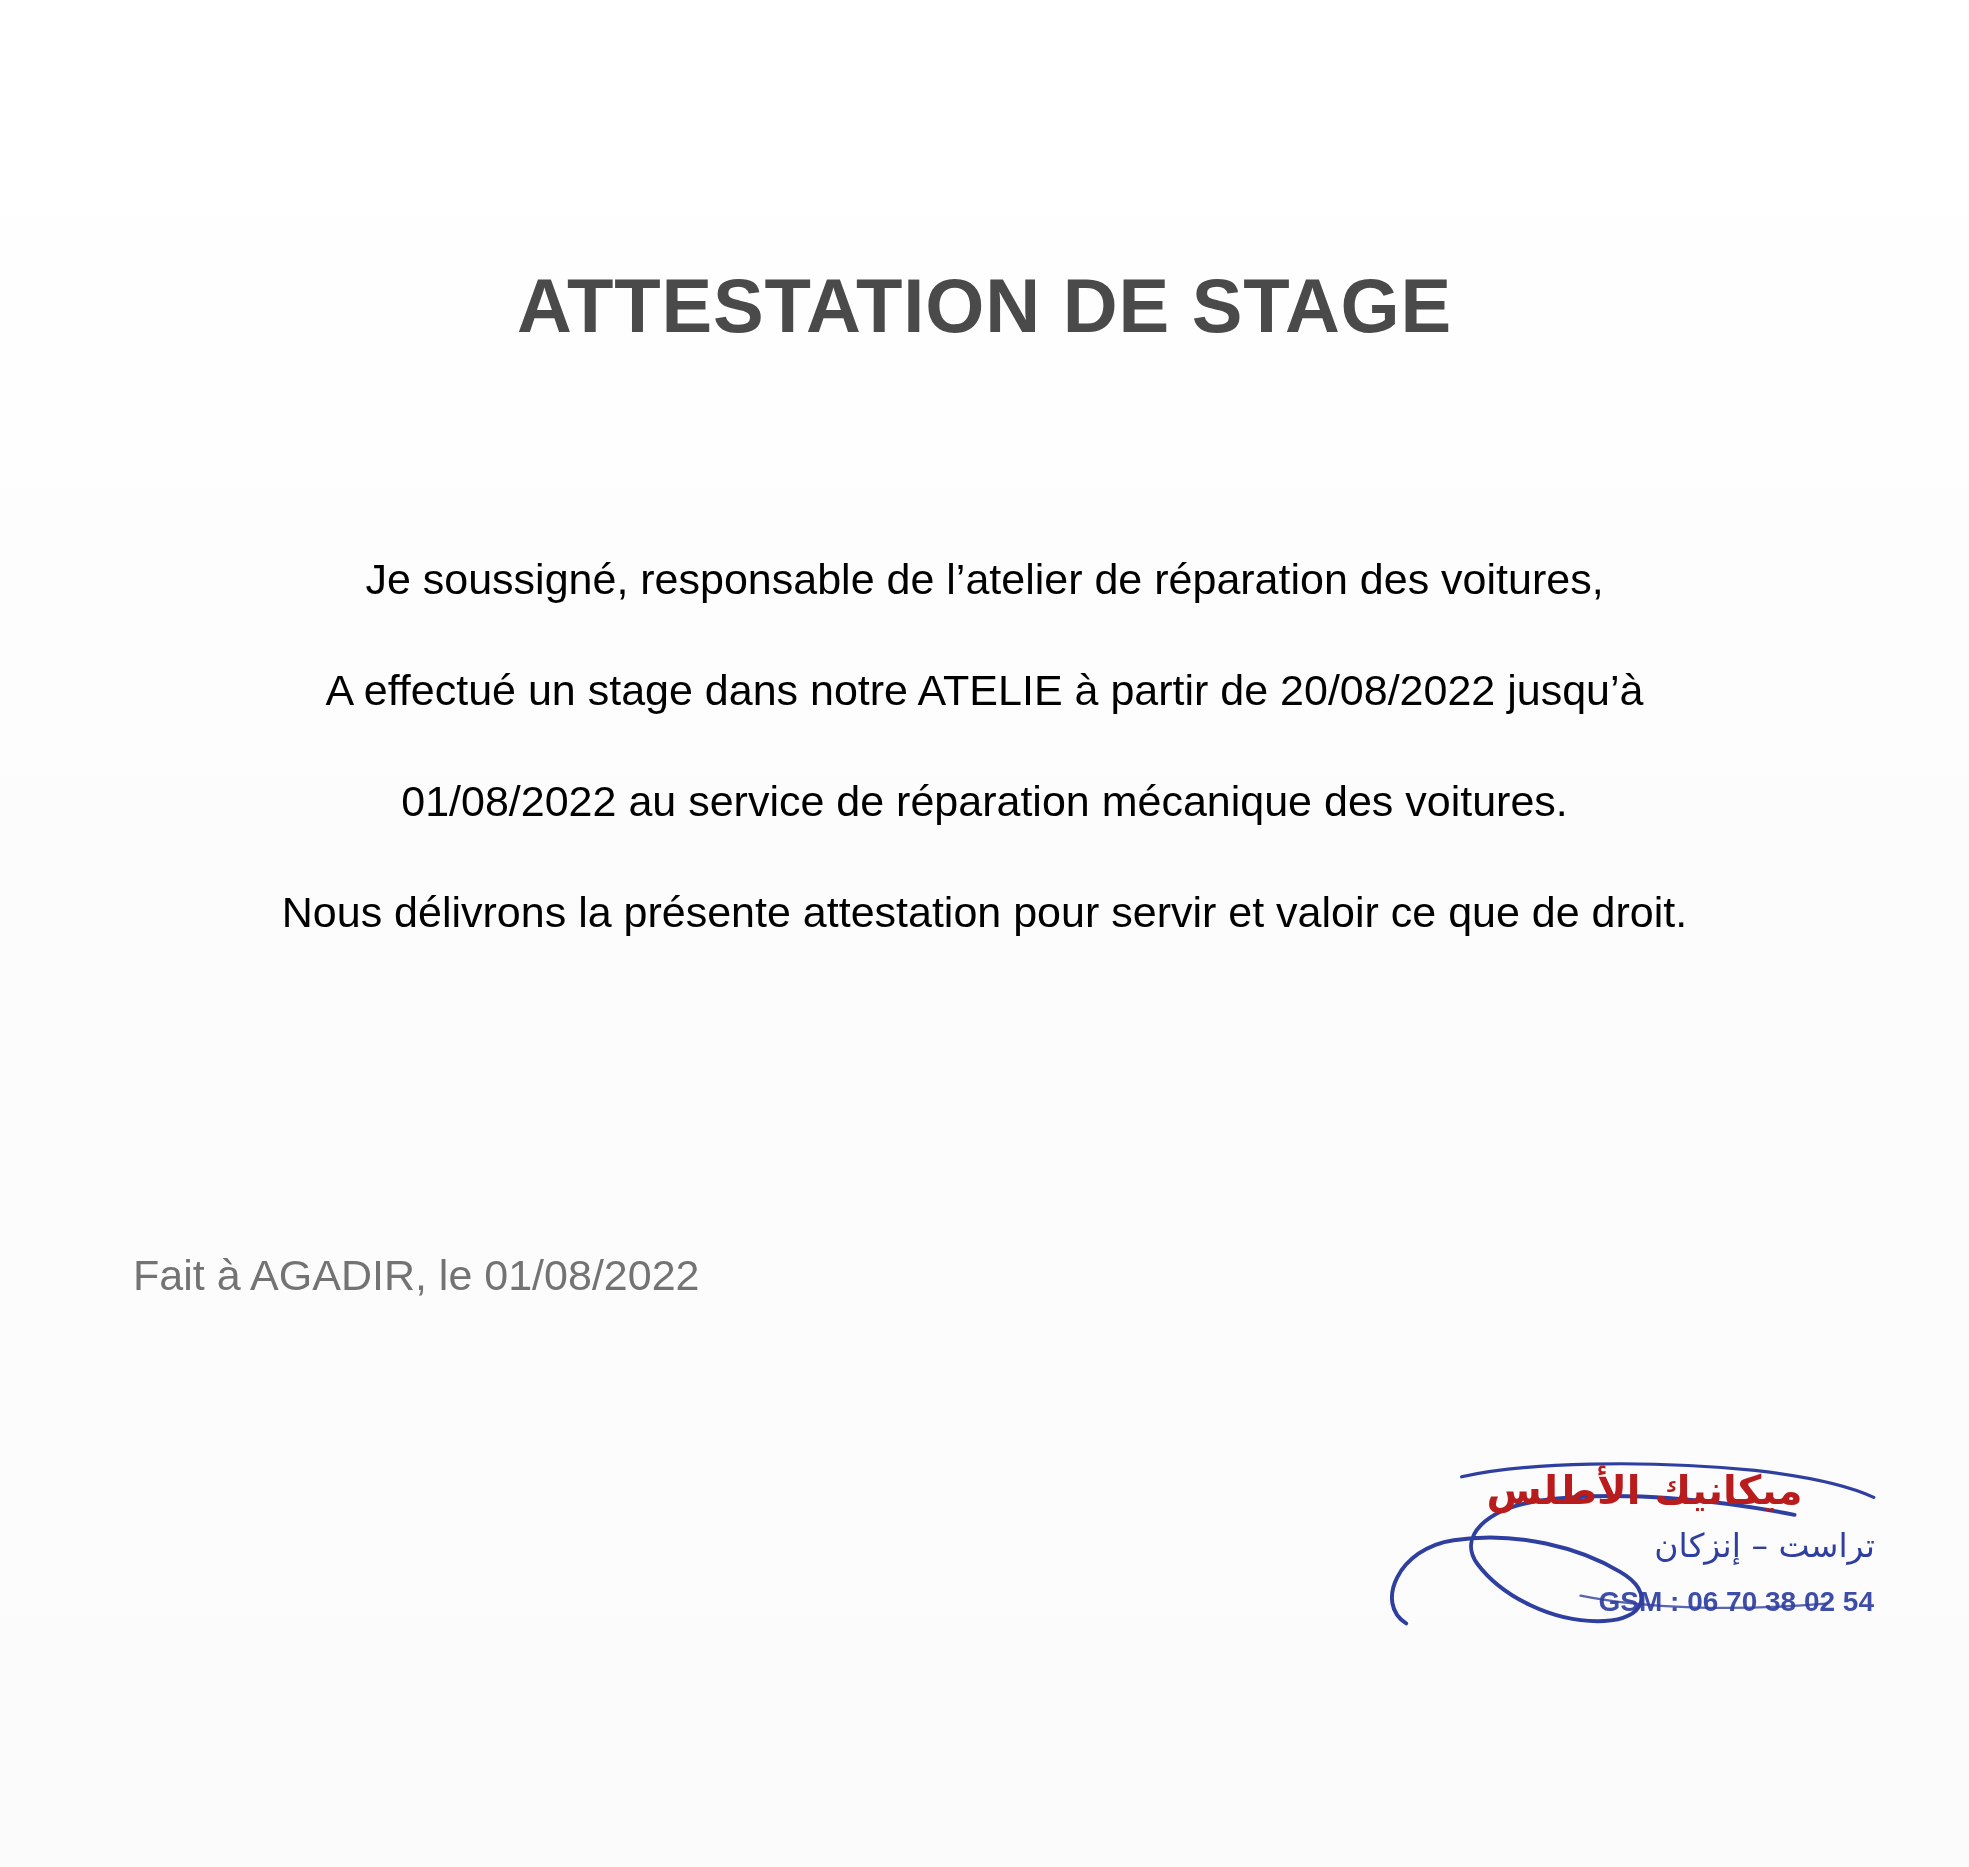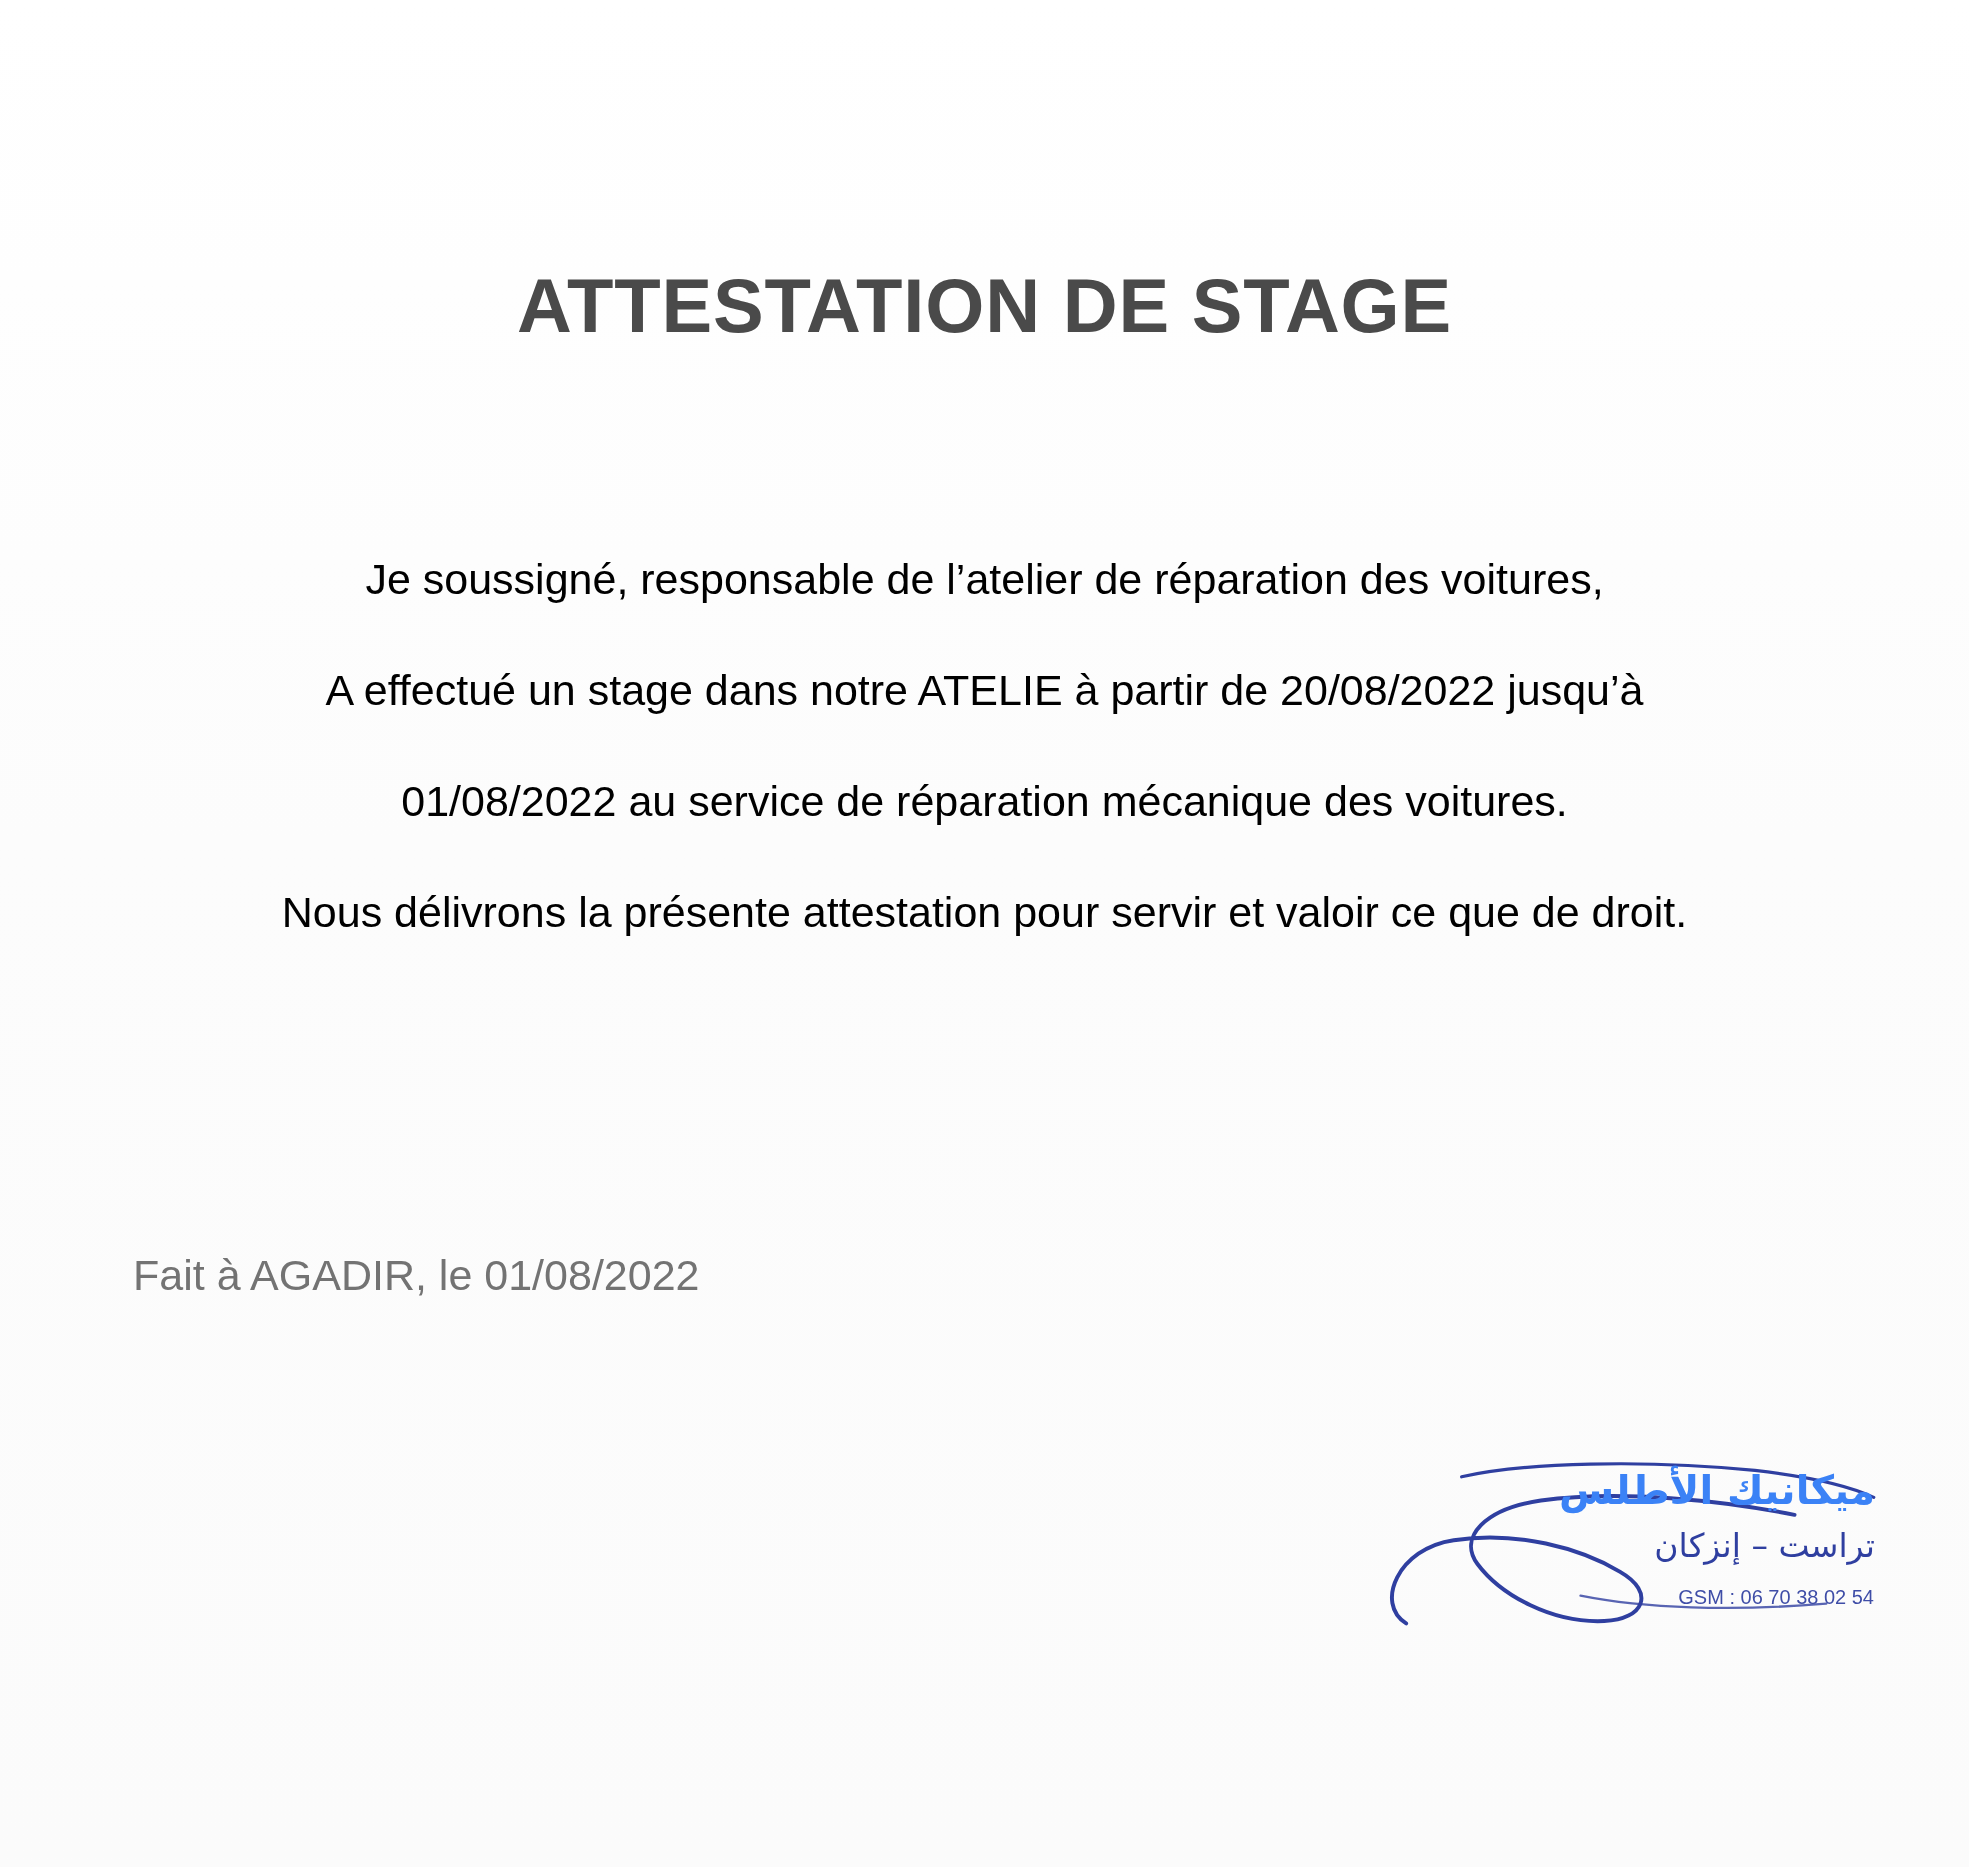--- a/index.html
+++ b/index.html
@@ -81,24 +81,24 @@
     position: absolute;
     left: 0;
     top: 0;
     overflow: visible;
   }
   .stamp-ar1 {
     position: absolute;
     left: 32px;
     top: 14.3px;
     width: 461px;
-    text-align: right;
+    text-align: center;
     font-size: 40px;
     font-weight: bold;
-    color: #3b82f6;
+    color: #b91c1c;
     direction: rtl;
     font-family: "DejaVu Sans", sans-serif;
     white-space: nowrap;
   }
   .stamp-ar2 {
     position: absolute;
     left: 32px;
     top: 73px;
     width: 461px;
     text-align: right;
@@ -108,22 +108,22 @@
     direction: rtl;
     font-family: "DejaVu Sans", sans-serif;
     white-space: nowrap;
   }
   .stamp-gsm {
     position: absolute;
     left: 0px;
     top: 133px;
     width: 492px;
     text-align: right;
-    font-size: 20px;
-    font-weight: normal;
+    font-size: 28px;
+    font-weight: bold;
     color: #2f3fa0;
     font-family: "Liberation Sans", sans-serif;
     white-space: nowrap;
     opacity: .92;
   }
 </style>
 </head>
 <body>
 
 <div class="page">

